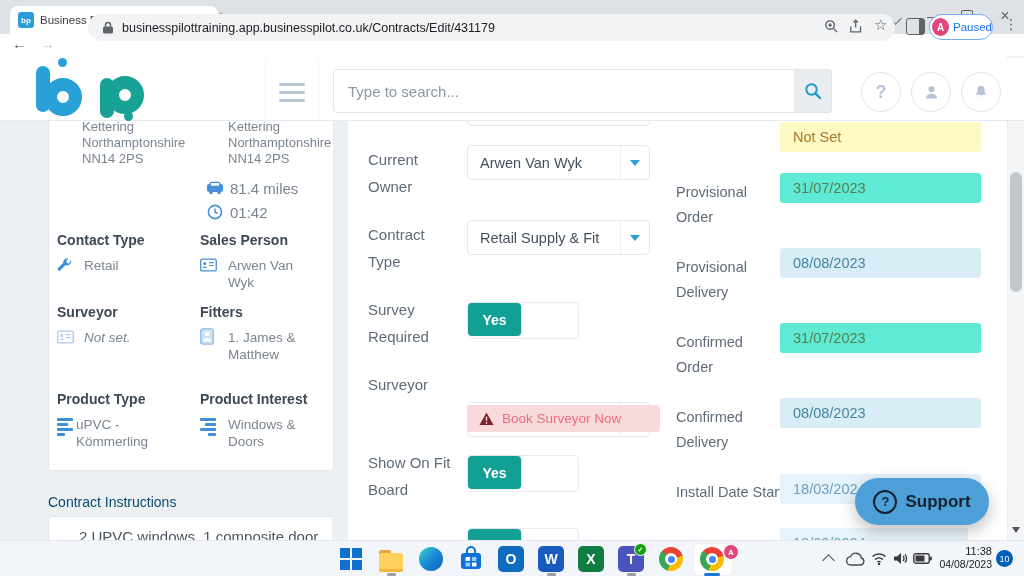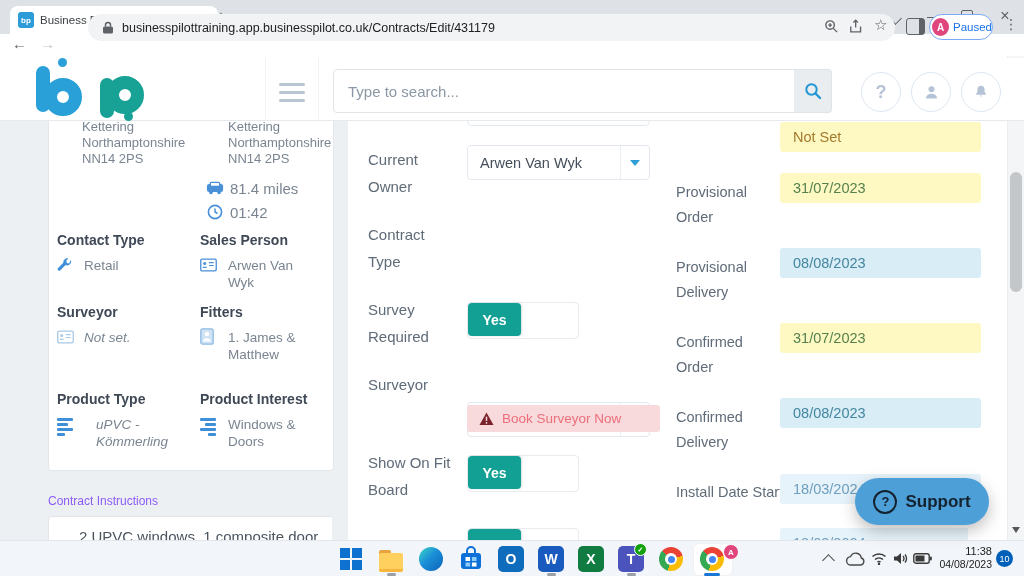--- a/index.html
+++ b/index.html
@@ -58,24 +58,24 @@
   .dd-caret{width:28px;height:100%;border-left:1px solid #eceff2;display:flex;align-items:center;justify-content:center;}
   .tri-down{width:0;height:0;border-left:5px solid transparent;border-right:5px solid transparent;border-top:6px solid #2e9fd4;}
   .toggle{position:absolute;left:467px;width:110px;height:35px;background:#fff;border:1px solid #e8ebef;border-radius:4px;}
   .toggle-on{position:absolute;left:0;top:0;width:53px;height:33px;background:#13a094;border-radius:4px;color:#fff;font-size:14px;font-weight:bold;display:flex;align-items:center;justify-content:center;box-shadow:1px 0 2px rgba(0,0,0,.15);}
   .warnbox{position:absolute;left:467px;width:181px;height:27px;background:#f8d9dc;border-radius:3px;display:flex;align-items:center;padding-left:12px;gap:8px;}
   .warntext{font-size:13.5px;color:#ec6f7b;}
 
   .datelabel{position:absolute;left:676px;font-size:14.5px;color:#5f6b78;line-height:25px;width:100px;}
   .chip{position:absolute;left:780px;width:188px;height:30px;border-radius:3px;font-size:14.5px;line-height:30px;padding-left:13px;}
   .chip-orange{background:#fef9c3;color:#a3792c;}
-  .chip-green{background:#fef9c3;color:#55814d;}
+  .chip-green{background:#5eead4;color:#55814d;}
   .chip-blue{background:#d9edf7;color:#44869f;}
   .chip-lblue{background:#e7f3fa;color:#6d9fbe;}
-  .ci-label{position:absolute;left:48px;top:374px;font-size:12px;color:#8b5cf6;text-align:right;}
+  .ci-label{position:absolute;left:48px;top:374px;font-size:14px;color:#0c4a6e;text-align:right;}
   .ci-box{width:284px;height:60px;background:#fff;border:1px solid #e2e6ea;border-radius:4px 4px 0 0;font-size:15px;color:#4a5560;padding:11px 0 0 30px;}
 
   .support{position:absolute;left:855px;top:358px;width:134px;height:47px;background:#4d9fd7;border-radius:26px;display:flex;align-items:center;justify-content:center;gap:8px;box-shadow:0 6px 16px rgba(0,0,0,.25);z-index:9;}
   .sup-q{width:20px;height:20px;border:2.4px solid #14212e;border-radius:50%;color:#14212e;font-size:13px;font-weight:bold;display:flex;align-items:center;justify-content:center;}
   .sup-txt{font-size:17px;font-weight:bold;color:#14212e;}
 
   
   .scrollbar{position:absolute;left:1007px;top:56px;width:17px;height:484px;background:#f4f5f6;border-left:1px solid #ebedef;}
   .sb-up{position:absolute;left:4px;top:7px;width:0;height:0;border-left:4.5px solid transparent;border-right:4.5px solid transparent;border-bottom:6px solid #54585c;}
   .sb-down{position:absolute;left:4px;bottom:7px;width:0;height:0;border-left:4.5px solid transparent;border-right:4.5px solid transparent;border-top:6px solid #54585c;}
@@ -245,21 +245,21 @@
     <div class="cardval" style="left:228px;top:209px;width:84px;">1. James &amp; Matthew</div>
 
     <div class="cardhdr" style="left:57px;top:271px;">Product Type</div>
     <div class="cardhdr" style="left:200px;top:271px;">Product Interest</div>
     <div class="abs bars" style="left:57px;top:298px;width:16px;">
         <span style="width:16px;"></span>
         <span style="width:11px;"></span>
         <span style="width:16px;"></span>
         <span style="width:8px;"></span>
       </div>
-    <div class="cardval" style="left:96px;top:296px;width:84px;font-style:italic;">uPVC - Kömmerling</div>
+    <div class="cardval" style="left:76px;top:296px;width:84px;">uPVC - Kömmerling</div>
     <div class="abs bars" style="left:200px;top:298px;width:16px;direction:rtl;">
         <span style="width:16px;"></span>
         <span style="width:11px;"></span>
         <span style="width:16px;"></span>
         <span style="width:8px;"></span>
       </div>
     <div class="cardval" style="left:228px;top:296px;width:88px;">Windows &amp; Doors</div>
 
     <div class="ci-label">Contract Instructions</div>
     <div class="clip" style="left:48px;top:396px;width:284px;height:24px;">
@@ -270,20 +270,26 @@
 
     <div class="formlabel" style="left:368px;top:26px;width:90px;">Current Owner</div>
     <div class="dd" style="top:25px;">
       <div class="dd-text">Arwen Van Wyk</div>
       <div class="dd-caret">
           <div class="tri-down"></div>
         </div>
     </div>
 
     <div class="formlabel" style="left:368px;top:101px;width:90px;">Contract Type</div>
+    <div class="dd" style="top:100px;">
+      <div class="dd-text">Retail Supply &amp; Fit</div>
+      <div class="dd-caret">
+          <div class="tri-down"></div>
+        </div>
+    </div>
 
     <div class="formlabel" style="left:368px;top:176px;width:90px;">Survey Required</div>
     <div class="toggle" style="top:182px;">
       <div class="toggle-on">Yes</div>
     </div>
 
     <div class="formlabel" style="left:368px;top:251px;">Surveyor</div>
     <div class="dd" style="top:250px;margin-top:32px;">
       <div class="dd-text">Rebecca Taylor</div>
       <div class="dd-caret">

